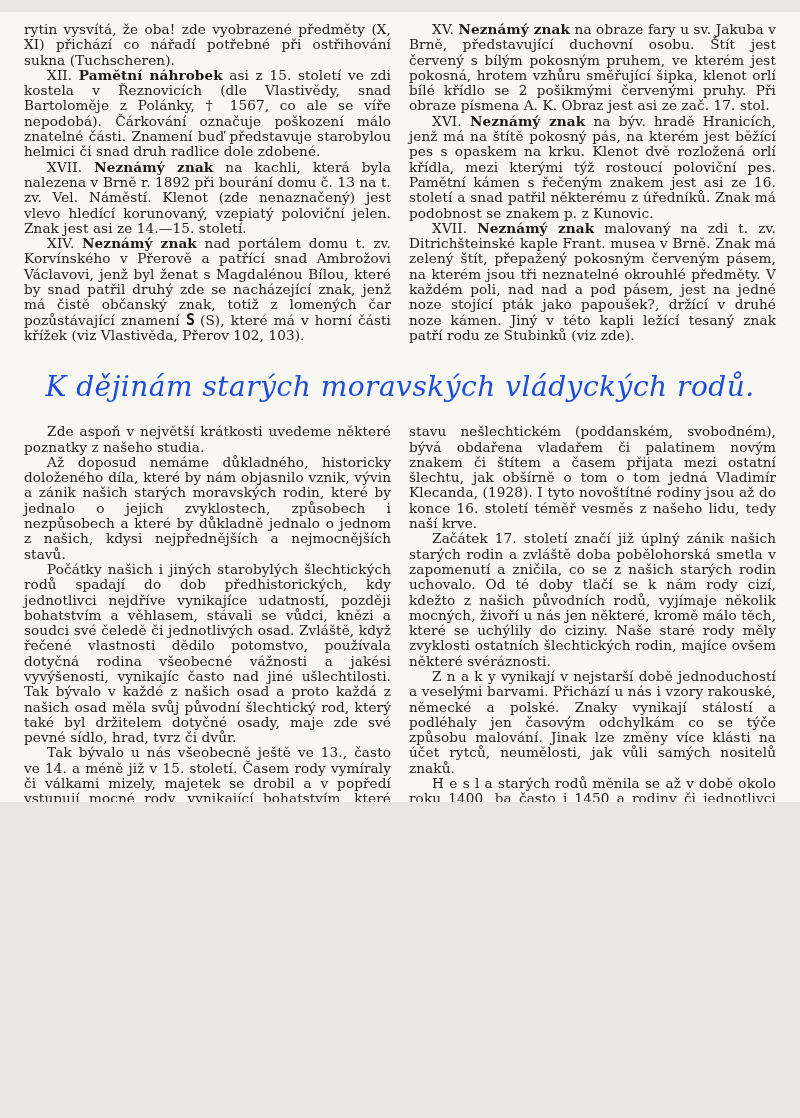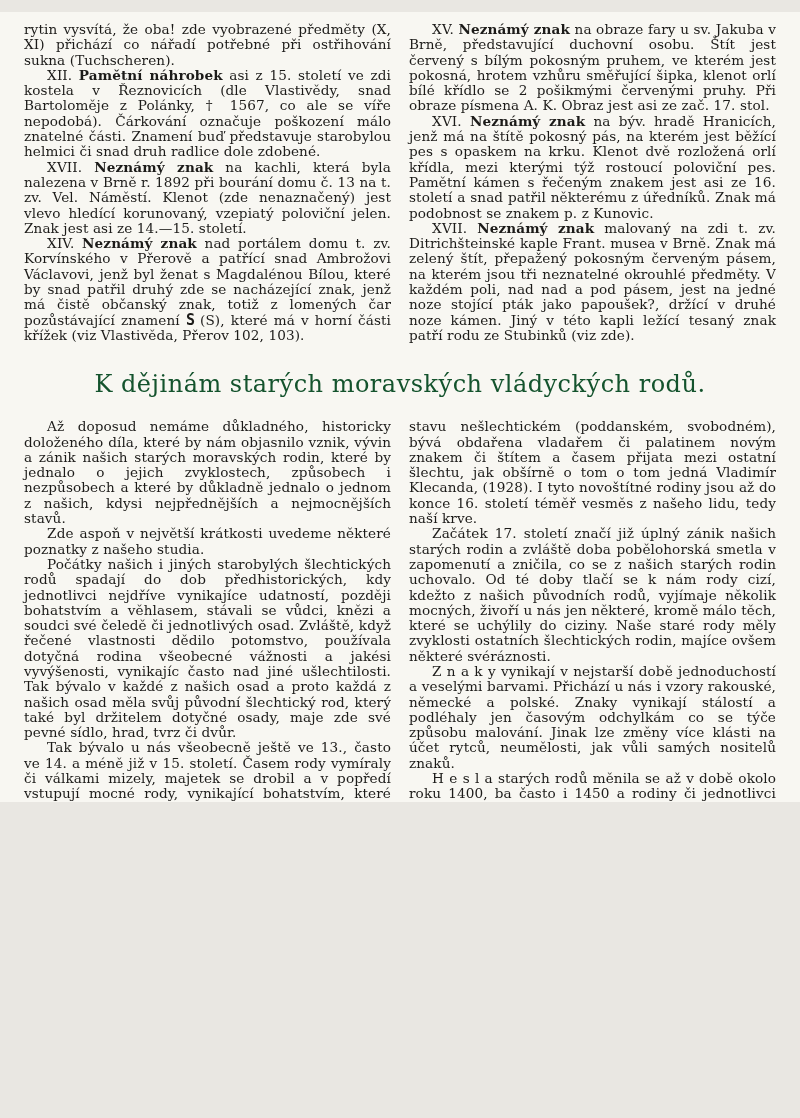--- a/index.html
+++ b/index.html
@@ -30,24 +30,25 @@
   .para .b{font-weight:bold;}
   .para .glyph{
     font-family:"DejaVu Sans Mono","Liberation Mono",monospace;
     font-weight:bold;
     font-size:15px;
     letter-spacing:-1px;
   }
   .heading{
     font-weight:normal;
     text-align:center;
-    font-size:24px;
+    font-size:28px;
     letter-spacing:0.5px;
     margin:27px 0 21px 0;
-    color:#14532d;
+    color:#1d4ed8;
+    font-style:italic;
   }
 </style>
 </head>
 <body>
 
 <div class="page">
 
   <div class="columns top">
     <div class="col">
         <p class="para"><span>rytin vysvítá, že oba! zde vyobrazené předměty (X, XI) přichází co nářadí potřebné při ostřihování sukna (Tuchscheren).</span></p>
@@ -59,22 +60,22 @@
         <p class="para indent"><span>XV. </span><span class="b">Neznámý znak</span><span> na obraze fary u sv. Jakuba v Brně, představující duchovní osobu. Štít jest červený s bílým pokosným pruhem, ve kterém jest pokosná, hrotem vzhůru směřující šipka, klenot orlí bílé křídlo se 2 pošikmými červenými pruhy. Při obraze písmena A. K. Obraz jest asi ze zač. 17. stol.</span></p>
         <p class="para indent"><span>XVI. </span><span class="b">Neznámý znak</span><span> na býv. hradě Hranicích, jenž má na štítě pokosný pás, na kterém jest běžící pes s opaskem na krku. Klenot dvě rozložená orlí křídla, mezi kterými týž rostoucí poloviční pes. Pamětní kámen s řečeným znakem jest asi ze 16. století a snad patřil některému z úředníků. Znak má podobnost se znakem p. z Kunovic.</span></p>
         <p class="para indent"><span>XVII. </span><span class="b">Neznámý znak</span><span> malovaný na zdi t. zv. Ditrichšteinské kaple Frant. musea v Brně. Znak má zelený štít, přepažený pokosným červeným pásem, na kterém jsou tři neznatelné okrouhlé předměty. V každém poli, nad nad a pod pásem, jest na jedné noze stojící pták jako papoušek?, držící v druhé noze kámen. Jiný v této kapli ležící tesaný znak patří rodu ze Stubinků (viz zde).</span></p>
       </div>
   </div>
 
   <h1 class="heading">K dějinám starých moravských vládyckých rodů.</h1>
 
   <div class="columns main">
     <div class="col">
+        <p class="para indent"><span>Zde aspoň v největší krátkosti uvedeme některé poznatky z našeho studia.</span></p>
         <p class="para indent"><span>Až doposud nemáme důkladného, historicky doloženého díla, které by nám objasnilo vznik, vývin a zánik našich starých moravských rodin, které by jednalo o jejich zvyklostech, způsobech i nezpůsobech a které by důkladně jednalo o jednom z našich, kdysi nejpřednějších a nejmocnějších stavů.</span></p>
-        <p class="para indent"><span>Zde aspoň v největší krátkosti uvedeme některé poznatky z našeho studia.</span></p>
         <p class="para indent"><span>Počátky našich i jiných starobylých šlechtických rodů spadají do dob předhistorických, kdy jednotlivci nejdříve vynikajíce udatností, později bohatstvím a věhlasem, stávali se vůdci, knězi a soudci své čeledě či jednotlivých osad. Zvláště, když řečené vlastnosti dědilo potomstvo, používala dotyčná rodina všeobecné vážnosti a jakési vyvýšenosti, vynikajíc často nad jiné ušlechtilosti. Tak bývalo v každé z našich osad a proto každá z našich osad měla svůj původní šlechtický rod, který také byl držitelem dotyčné osady, maje zde své pevné sídlo, hrad, tvrz či dvůr.</span></p>
         <p class="para indent"><span>Tak bývalo u nás všeobecně ještě ve 13., často ve 14. a méně již v 15. století. Časem rody vymíraly či válkami mizely, majetek se drobil a v popředí vstupují mocné rody, vynikající bohatstvím, které skupují majetek drobných rodů. To jest již doba úpadku a potomstvo ještě zbylých starých rodin živoří na drobném majetečku, který jemu po odprodání zůstal (svobodné dvory, svobodné mlýny, grunty, ba i podsedky), jinak zase se dává do služeb bohatých rodů, zastupujíc místa panských úředníků, písařů a pod. Jiná část upadá v zapomenutí, jiná zase obrací se do měst, kde buď vymírá, aneb mezi bohatým měšťanstvem mizí. Příklady, kdy vládykové zovou se pouze měšťané, uvedli jsme v naší práci (rod z Opavy).</span></p>
       </div>
     <div class="col">
         <p class="para"><span>stavu nešlechtickém (poddanském, svobodném), bývá obdařena vladařem či palatinem novým znakem či štítem a časem přijata mezi ostatní šlechtu, jak obšírně o tom o tom jedná Vladimír Klecanda, (1928). I tyto novoštítné rodiny jsou až do konce 16. století téměř vesměs z našeho lidu, tedy naší krve.</span></p>
         <p class="para indent"><span>Začátek 17. století značí již úplný zánik našich starých rodin a zvláště doba pobělohorská smetla v zapomenutí a zničila, co se z našich starých rodin uchovalo. Od té doby tlačí se k nám rody cizí, kdežto z našich původních rodů, vyjímaje několik mocných, živoří u nás jen některé, kromě málo těch, které se uchýlily do ciziny. Naše staré rody měly zvyklosti ostatních šlechtických rodin, majíce ovšem některé svéráznosti.</span></p>
         <p class="para indent"><span>Z n a k y vynikají v nejstarší době jednoduchostí a veselými barvami. Přichází u nás i vzory rakouské, německé a polské. Znaky vynikají stálostí a podléhaly jen časovým odchylkám co se týče způsobu malování. Jinak lze změny více klásti na účet rytců, neumělosti, jak vůli samých nositelů znaků.</span></p>
         <p class="para indent"><span>H e s l a starých rodů měnila se až v době okolo roku 1400, ba často i 1450 a rodiny či jednotlivci psali se křestním jménem a dle zboží (osady), které právě drželi (Jan z Drnovic). Proto nás nesmí překvapovati, když jedna a táž ooba píše se současně dle různých hesel. U některých rodů vidíme, že některé větve vrací se již ve 14.—15. století opět k původnímu heslu, hlavně aby ukázali svou příslušnost k mocné rodině (z Jevišovic píší se opět z Kunštátu, z Brandýsa opět z Boskovic, z Medlova opět z Pernšteina). Od doby okolo 1400—1450 podržují rodiny své heslo, byť by snad držely zboží jiné, které ovšem také uvádějí (Jan z Drnovic a na Rájci). Podržela-li rodina po této době jedno zboží po delší čas, přisvojovala si dle něho druhé příjmení (Jan Rájecký z Drnovic a na Rájci) a proto snadno lze másti je s rodinami novoštítnými, které obyčejně měly podobná jména (Rájecký, Hradecký) a které obdržely k těmto nové heslo. Rodiny oblibovaly si často dle různých nahodilostí zvláštní příjmení či přezdívky (K r o p á č z Nevědomí, V o j n a z L i-tavy). Tato příjmení rodina obyčejně podržela a jen</span></p>
       </div>
   </div>

